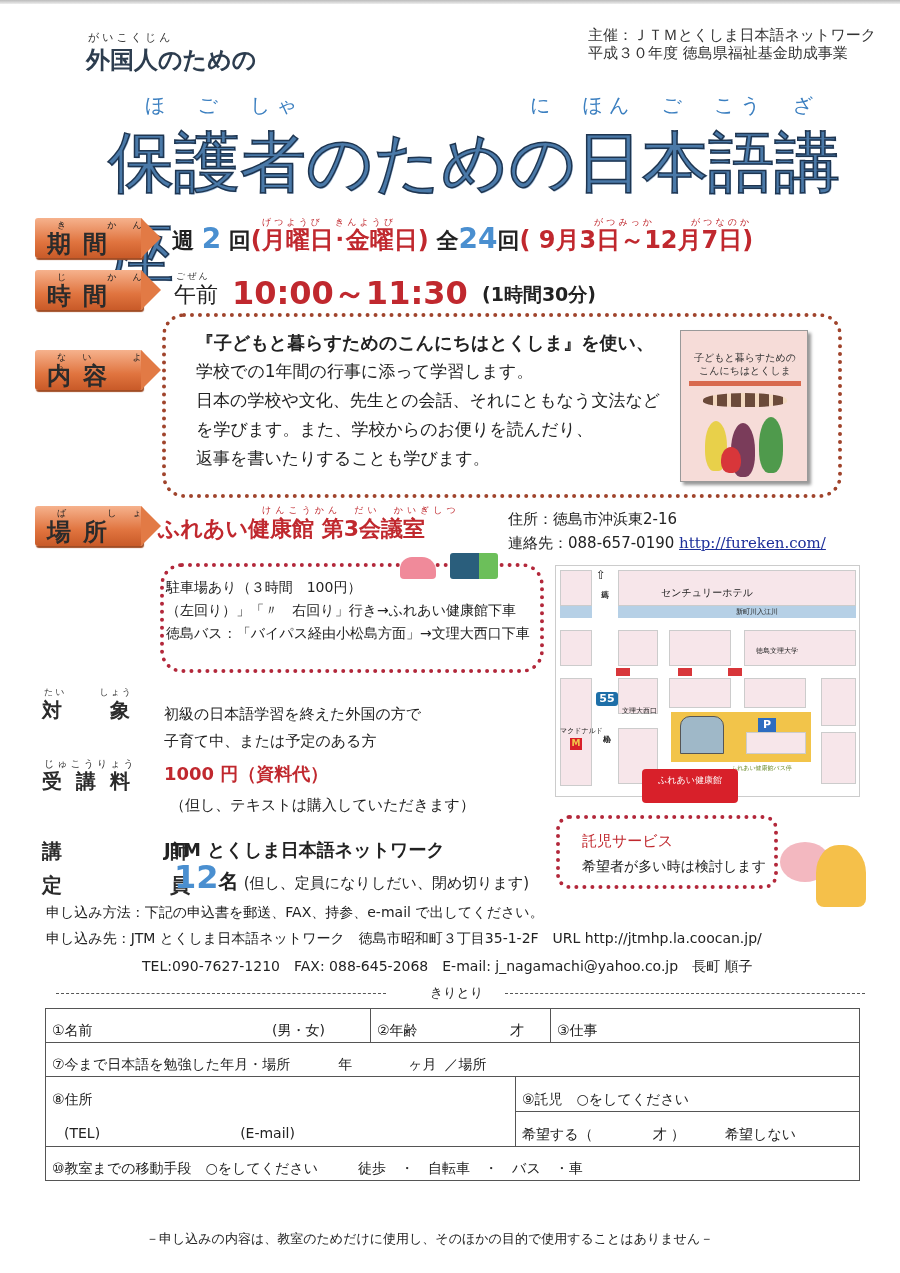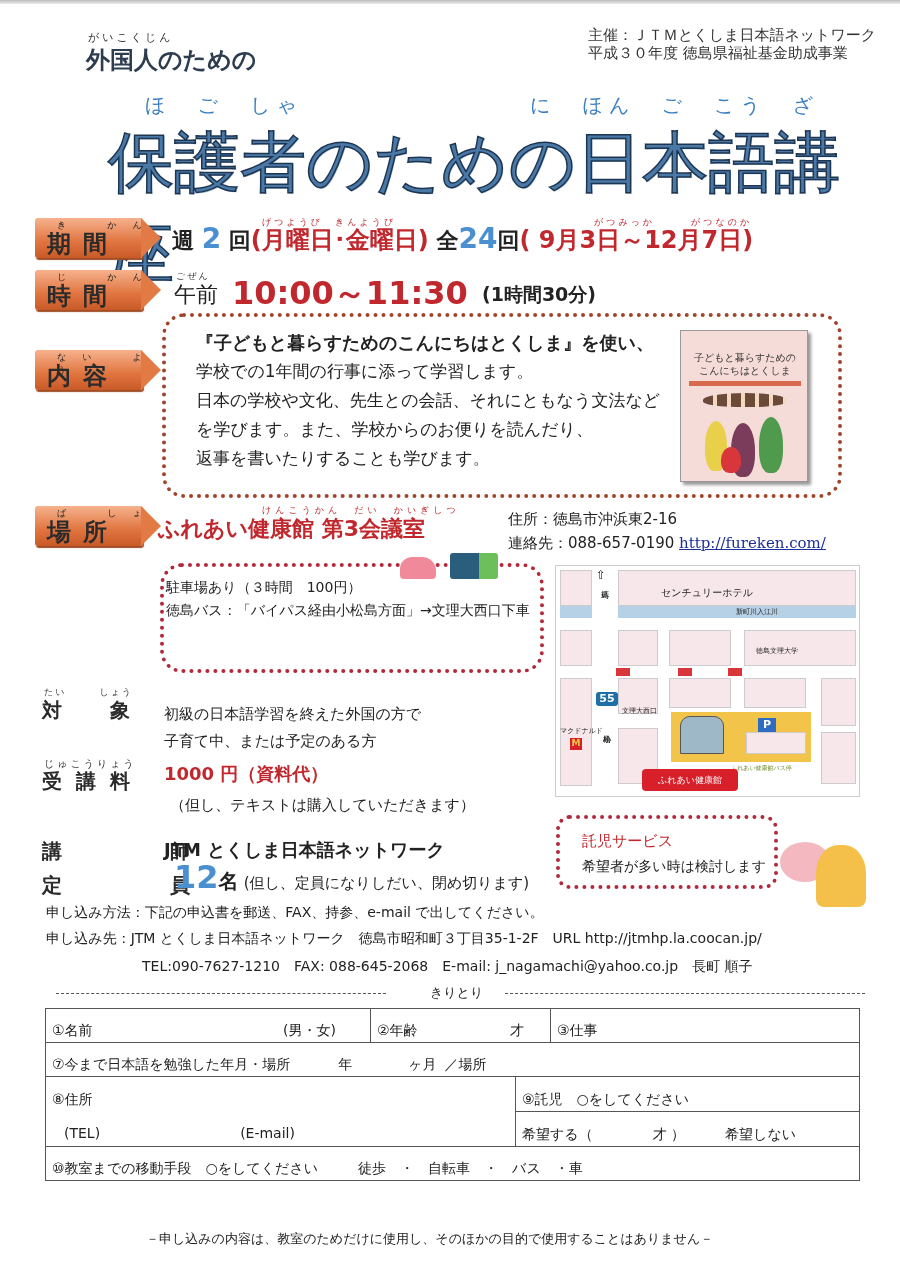--- a/index.html
+++ b/index.html
@@ -117,20 +117,21 @@
 <div class="abs" style="left:508px;top:534px;font-size:15px;white-space:nowrap;">
   <span>連絡先：</span><span>088-657-0190</span>
   <a style="font-family:'DejaVu Serif',serif;">http://fureken.com/</a>
 </div>
 
 <div class="dotbox" style="left:160px;top:563px;width:384px;height:110px;"></div>
 <div class="abs" style="left:400px;top:557px;width:36px;height:22px;background:#f08a9a;border-radius:12px 14px 4px 4px;"></div>
 <div class="abs" style="left:450px;top:553px;width:48px;height:26px;background:linear-gradient(90deg,#2a5e7c 0 60%,#6cbf5a 60%);border-radius:3px;"></div>
 <div class="abs" style="left:166px;top:576px;font-size:14px;line-height:23px;white-space:nowrap;">
   <div>駐車場あり（３時間　100円）</div>
+  <div>（左回り）」「〃　右回り」行き→ふれあい健康館下車</div>
   <div>徳島バス：「バイパス経由小松島方面」→文理大西口下車</div>
 </div>
 
 <div class="abs map">
   <div class="blk" style="left:4px;top:4px;width:32px;height:36px;"></div>
   <div class="blk" style="left:62px;top:4px;width:238px;height:36px;"></div>
   <div class="river" style="left:4px;top:40px;width:32px;height:12px;"></div>
   <div class="river" style="left:62px;top:40px;width:238px;height:12px;"></div>
   <div class="abs" style="left:105px;top:20px;font-size:10px;">センチュリーホテル</div>
   <div class="abs" style="left:180px;top:41px;font-size:7px;">新町川入江川</div>
@@ -154,21 +155,21 @@
   <div class="abs" style="left:115px;top:146px;width:140px;height:50px;background:#f2c44a;"></div>
   <div class="abs" style="left:124px;top:150px;width:44px;height:38px;background:#9fb8c8;border:1px solid #555;border-radius:10px 10px 0 0;"></div>
   <div class="abs" style="left:202px;top:152px;width:18px;height:14px;background:#2d6cc0;color:#fff;font-size:11px;text-align:center;font-weight:bold;">P</div>
   <div class="abs" style="left:4px;top:160px;font-size:7px;">マクドナルド</div>
   <div class="abs" style="left:14px;top:172px;width:12px;height:12px;background:#d8202a;color:#f2c44a;font-size:9px;font-weight:bold;text-align:center;">M</div>
   <div class="blk" style="left:62px;top:162px;width:40px;height:56px;"></div>
   <div class="blk" style="left:190px;top:166px;width:60px;height:22px;"></div>
   <div class="blk" style="left:265px;top:166px;width:35px;height:52px;"></div>
   <div class="abs" style="left:175px;top:198px;font-size:6px;color:#6a8a2a;">ふれあい健康館バス停</div>
   <div class="abs" style="left:44px;top:162px;font-size:8px;writing-mode:vertical-rl;">小松島</div>
-  <div class="abs" style="left:86px;top:203px;width:96px;height:22px;background:#d8202a;color:#fff;font-size:9px;text-align:center;line-height:22px;border-radius:4px;">ふれあい健康館</div>
+  <div class="abs" style="left:86px;top:203px;width:96px;height:34px;background:#d8202a;color:#fff;font-size:9px;text-align:center;line-height:22px;border-radius:4px;">ふれあい健康館</div>
 </div>
 
 <div class="abs ruby" style="left:44px;top:686px;letter-spacing:2px;">たい　　　しょう</div>
 <div class="abs label-left" style="left:42px;top:697px;letter-spacing:14px;">対　象</div>
 <div class="abs" style="left:164px;top:701px;font-size:15px;line-height:27px;">
   <div>初級の日本語学習を終えた外国の方で</div>
   <div>子育て中、または予定のある方</div>
 </div>
 <div class="abs ruby" style="left:44px;top:757px;letter-spacing:3px;font-size:10px;">じゅこうりょう</div>
 <div class="abs label-left" style="left:42px;top:768px;letter-spacing:14px;">受講料</div>
@@ -194,21 +195,21 @@
 <div class="abs" style="left:142px;top:958px;font-size:14px;white-space:nowrap;">TEL:090-7627-1210　FAX: 088-645-2068　E-mail: j_nagamachi@yahoo.co.jp　長町 順子</div>
 
 <div class="abs" style="left:56px;top:993px;width:330px;border-top:1px dashed #555;"></div>
 <div class="abs" style="left:430px;top:984px;font-size:13px;">きりとり</div>
 <div class="abs" style="left:505px;top:993px;width:360px;border-top:1px dashed #555;"></div>
 
 <div class="abs" style="left:45px;top:1008px;">
   <table class="form">
     <tbody>
         <tr>
-      <td style="width:325px;"><span>①名前</span><span style="float:right;margin-right:28px;">(男・女)</span></td>
+      <td style="width:325px;"><span>①名前</span><span style="float:right;margin-right:39px;">(男・女)</span></td>
       <td style="width:180px;"><span>②年齢</span><span style="float:right;margin-right:20px;">才</span></td>
       <td><span>③仕事</span></td>
     </tr>
   </tbody>
     </table>
   <table class="form" style="margin-top:-1px;">
     <tbody>
         <tr>
       <td><span>⑦今まで日本語を勉強した年月・場所</span><span style="margin-left:48px;">年</span><span style="margin-left:56px;">ヶ月</span><span style="margin-left:8px;">／場所</span></td>
     </tr>

